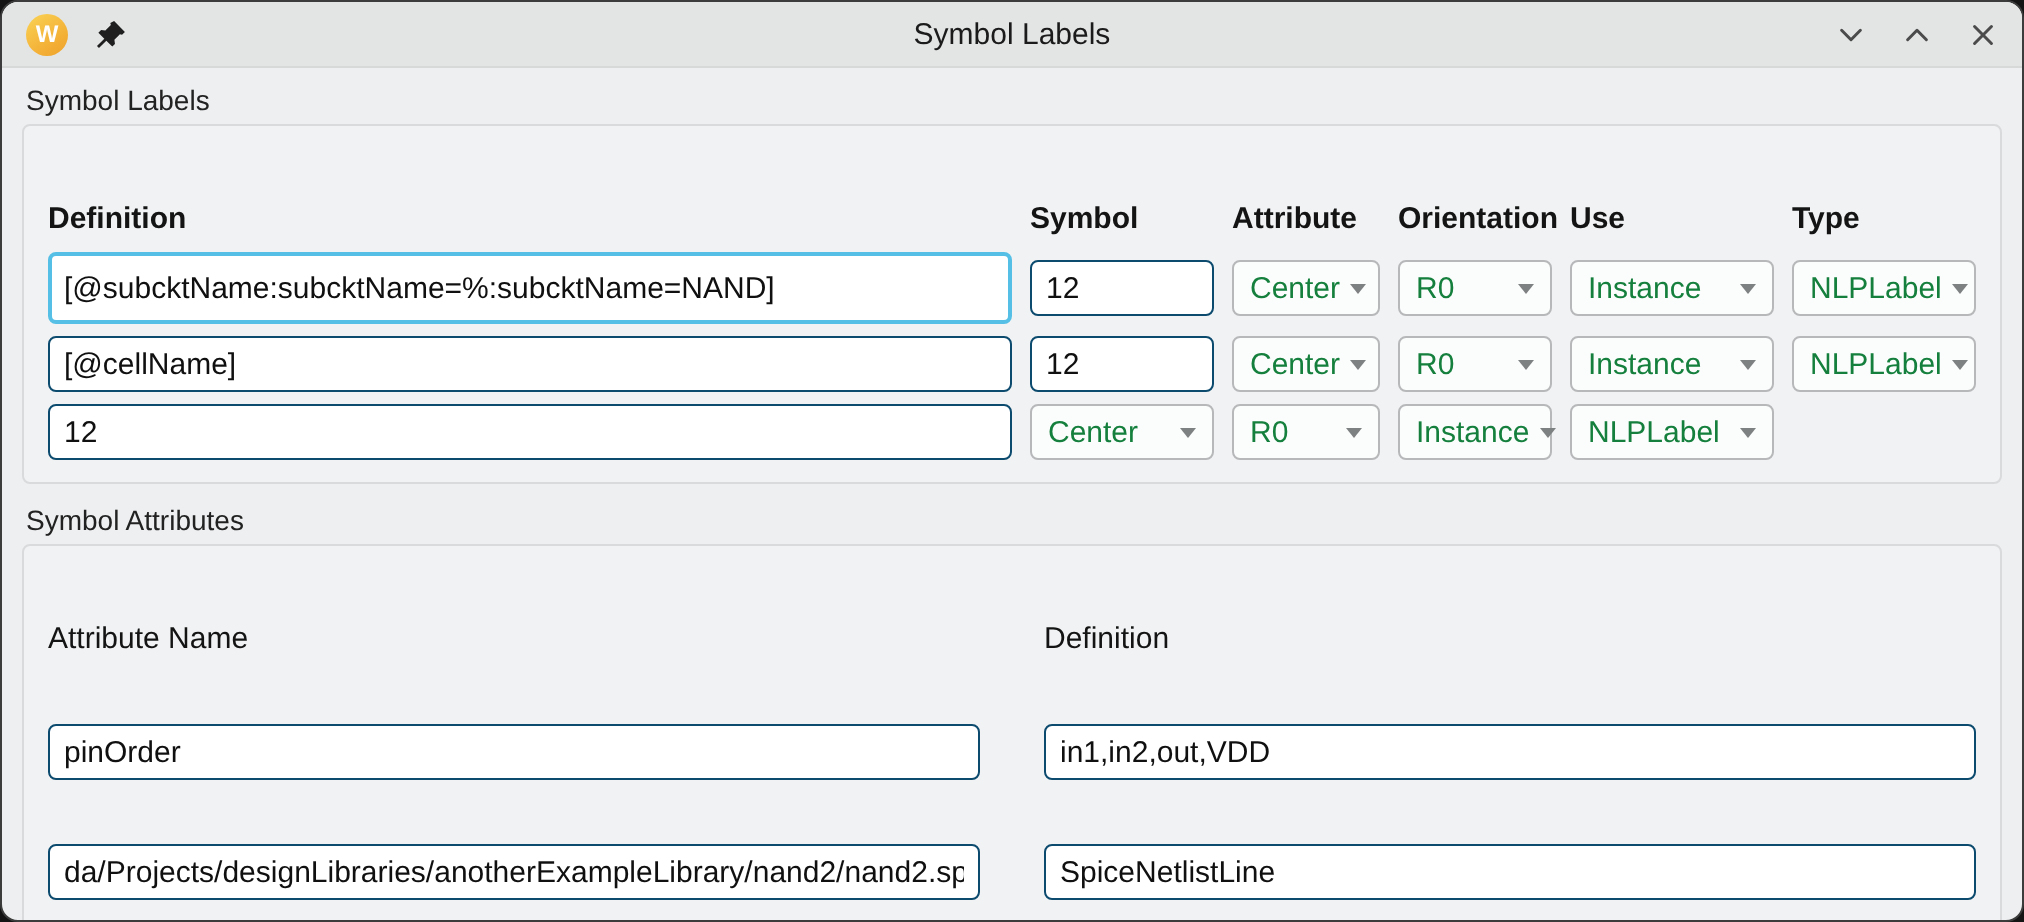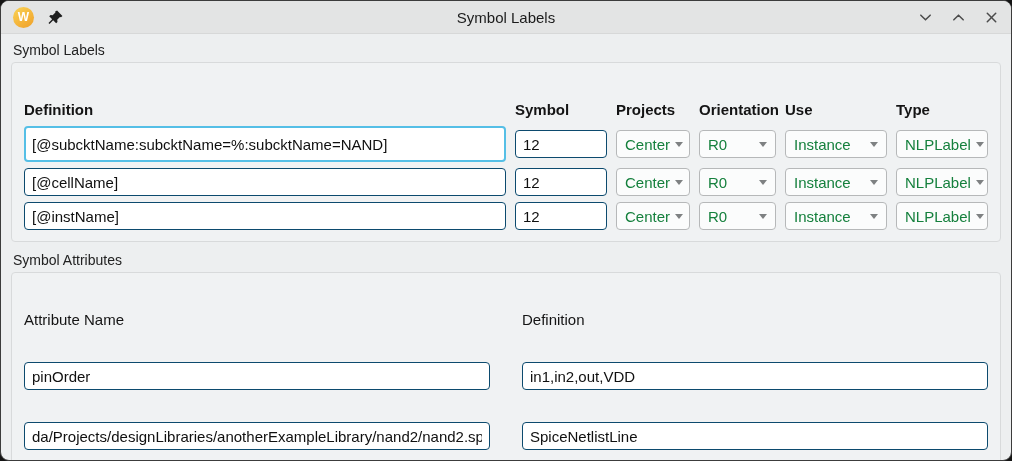--- a/index.html
+++ b/index.html
@@ -111,21 +111,21 @@
   </div>
 
   <div class="body">
 
     <div class="section-label">Symbol Labels</div>
 
     <div class="groupbox">
       <div class="labels-grid">
         <div class="col-head">Definition</div>
         <div class="col-head">Symbol</div>
-        <div class="col-head">Projects</div>
+        <div class="col-head">Attribute</div>
         <div class="col-head">Orientation</div>
         <div class="col-head">Use</div>
         <div class="col-head">Type</div>
 
         <input class="tfield focused" value="[@subcktName:subcktName=%:subcktName=NAND]" style="">
         <input class="tfield" value="12" style="">
         <div class="combo">
           <span>Center</span>
           <span class="cb-arrow"></span>
         </div>
@@ -154,21 +154,20 @@
         </div>
         <div class="combo">
           <span>Instance</span>
           <span class="cb-arrow"></span>
         </div>
         <div class="combo">
           <span>NLPLabel</span>
           <span class="cb-arrow"></span>
         </div>
 
-        <input class="tfield" value="[@instName]" style="">
         <input class="tfield" value="12" style="">
         <div class="combo">
           <span>Center</span>
           <span class="cb-arrow"></span>
         </div>
         <div class="combo">
           <span>R0</span>
           <span class="cb-arrow"></span>
         </div>
         <div class="combo">

